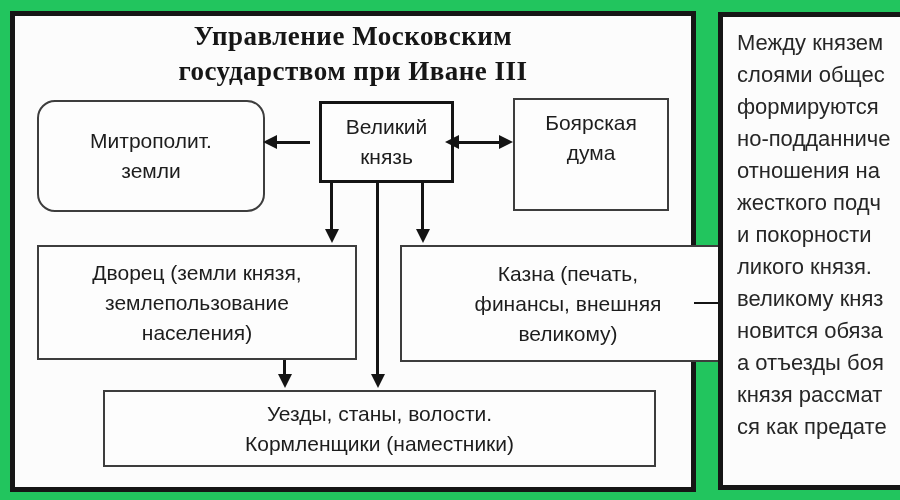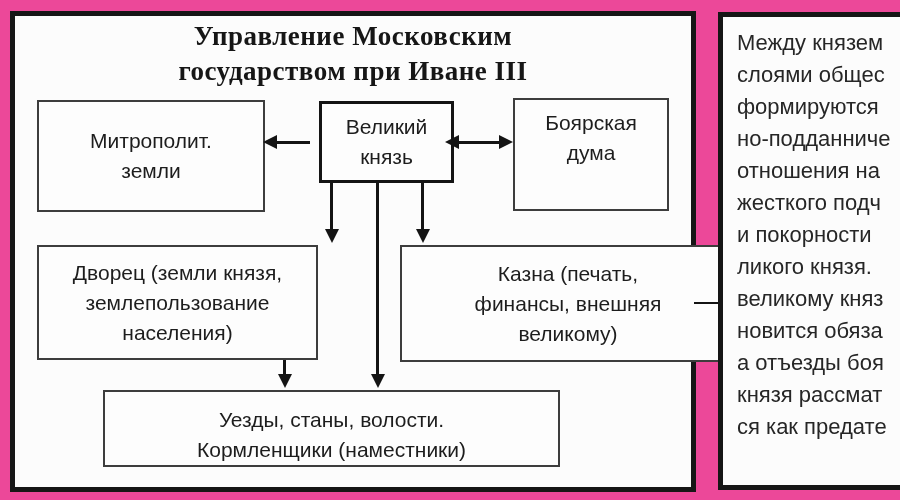--- a/index.html
+++ b/index.html
@@ -1,18 +1,18 @@
 <!DOCTYPE html>
 <html><head>
 <meta charset="utf-8">
 <style>
   html,body{margin:0;padding:0;}
   #stage{
     position:relative;width:900px;height:500px;overflow:hidden;
-    background:#ec4899;
+    background:#22c55e;
     font-family:"Liberation Sans", sans-serif;
   }
   .panel{
     position:absolute;box-sizing:border-box;
     border:5px solid #161616;background:#fcfcfc;
   }
   .title{
     position:absolute;text-align:center;
     font-family:"Liberation Serif", serif;font-weight:bold;
     font-size:27px;line-height:35px;color:#161616;
@@ -43,48 +43,48 @@
 
 <div id="stage">
 
   <div class="panel" style="left:10px;top:11px;width:686px;height:481px;"></div>
 
   <div class="title" style="left:40px;top:19px;width:626px;">
     <div>Управление Московским</div>
     <div>государством при Иване III</div>
   </div>
 
-  <div class="box" style="left:37px;top:100px;width:228px;height:112px;">
+  <div class="box" style="left:37px;top:100px;width:228px;height:112px;border-radius:18px;">
     <div>Митрополит.</div>
     <div>земли</div>
   </div>
 
   <div class="box thick" style="left:310px;top:101px;width:135px;height:82px;margin-left:9px;">
     <div>Великий</div>
     <div>князь</div>
   </div>
 
   <div class="box topalign" style="left:513px;top:98px;width:156px;height:113px;">
     <div>Боярская</div>
     <div>дума</div>
   </div>
 
-  <div class="box" style="left:37px;top:245px;width:281px;height:115px;">
+  <div class="box" style="left:37px;top:245px;width:320px;height:115px;">
     <div>Дворец (земли князя,</div>
     <div>землепользование</div>
     <div>населения)</div>
   </div>
 
   <div class="box" style="left:400px;top:245px;width:336px;height:117px;">
     <div>Казна (печать,</div>
     <div>финансы, внешняя</div>
     <div>великому)</div>
   </div>
 
-  <div class="box" style="left:103px;top:390px;width:457px;height:77px;justify-content:flex-end;">
+  <div class="box" style="left:103px;top:390px;width:553px;height:77px;">
     <div>Уезды, станы, волости.</div>
     <div>Кормленщики (наместники)</div>
   </div>
 
   <div>
     <div class="hline" style="left:275px;top:141px;width:35px;"></div>
     <div class="tri tri-left" style="left:263px;top:135px;"></div>
   </div>
 
   <div>

